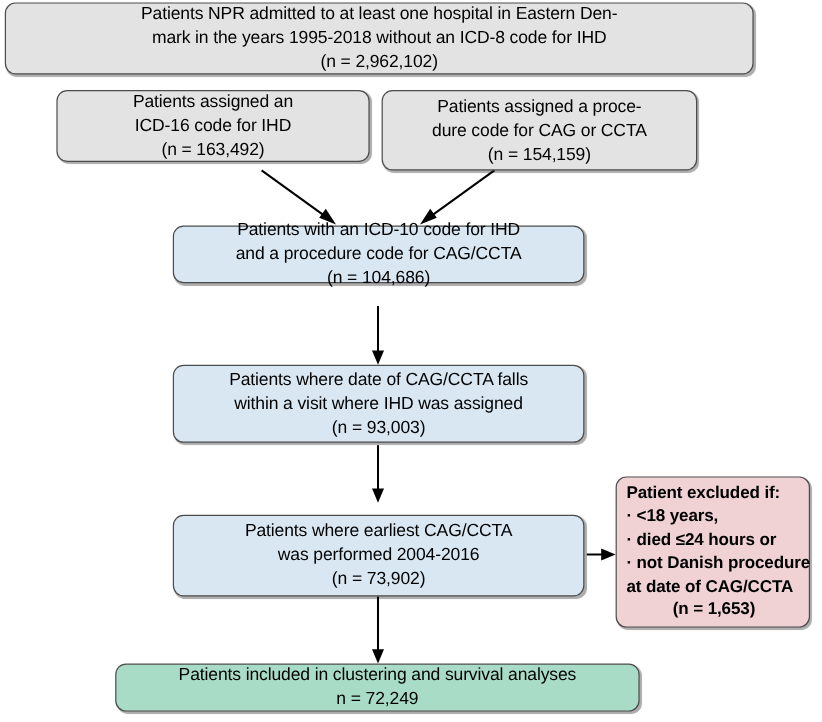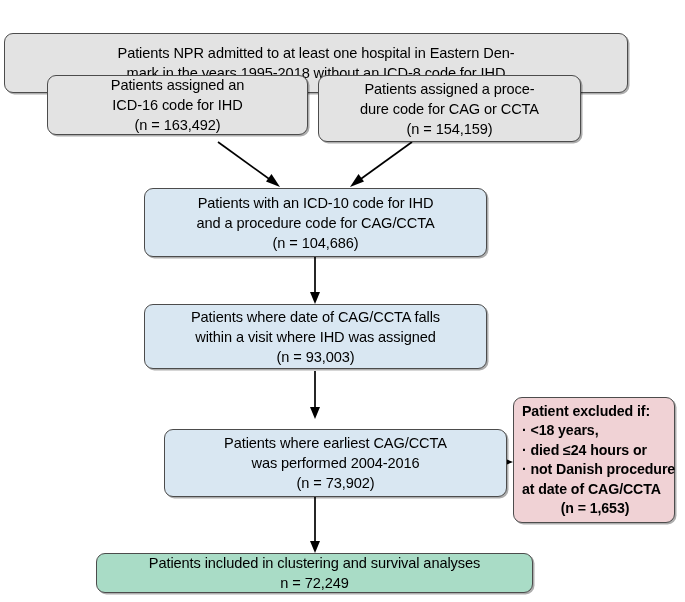--- a/index.html
+++ b/index.html
@@ -92,50 +92,51 @@
       <line x1="489" y1="462" x2="505" y2="462"></line>
       <polygon points="513,462 501,457 501,467"></polygon>
     </g>
 
     <g>
       <line x1="315" y1="497" x2="315" y2="545"></line>
       <polygon points="315,553 310,541 320,541"></polygon>
     </g>
   </svg>
 
-  <div class="node grey" style="left:4px; top:2px; width:624px; height:60px;margin-top:31px;">
+  <div class="node grey" style="left:4px; top:2px; width:624px; height:60px;">
     <span class="line">Patients NPR admitted to at least one hospital in Eastern Den-</span>
     <span class="line">mark in the years 1995-2018 without an ICD-8 code for IHD</span>
+    <span class="line">(n = 2,962,102)</span>
   </div>
 
   <div class="node grey" style="left:47px; top:75px; width:261px; height:60px;">
     <span class="line">Patients assigned an</span>
     <span class="line">ICD-16 code for IHD</span>
     <span class="line">(n = 163,492)</span>
   </div>
 
   <div class="node grey" style="left:318px; top:75px; width:263px; height:67px;text-align:right;">
     <span class="line">Patients assigned a proce-</span>
     <span class="line">dure code for CAG or CCTA</span>
     <span class="line">(n = 154,159)</span>
   </div>
 
-  <div class="node blue" style="left:144px; top:188px; width:343px; height:69px;">
+  <div class="node blue" style="left:144px; top:188px; width:343px; height:48px;">
     <span class="line">Patients with an ICD-10 code for IHD</span>
     <span class="line">and a procedure code for CAG/CCTA</span>
     <span class="line">(n = 104,686)</span>
   </div>
 
   <div class="node blue" style="left:144px; top:304px; width:343px; height:65px;">
     <span class="line">Patients where date of CAG/CCTA falls</span>
     <span class="line">within a visit where IHD was assigned</span>
     <span class="line">(n = 93,003)</span>
   </div>
 
-  <div class="node blue" style="left:144px; top:429px; width:343px; height:68px;margin-left:20px;">
+  <div class="node blue" style="left:144px; top:429px; width:343px; height:68px;">
     <span class="line">Patients where earliest CAG/CCTA</span>
     <span class="line">was performed 2004-2016</span>
     <span class="line">(n = 73,902)</span>
   </div>
 
   <div class="node pink exclusion" style="left:513px; top:397px; width:162px; height:126px;font-weight:bold;">
     <span class="line">Patient excluded if:</span>
     <span class="line">· &lt;18 years,</span>
     <span class="line">· died ≤24 hours or</span>
     <span class="line">· not Danish procedure</span>

